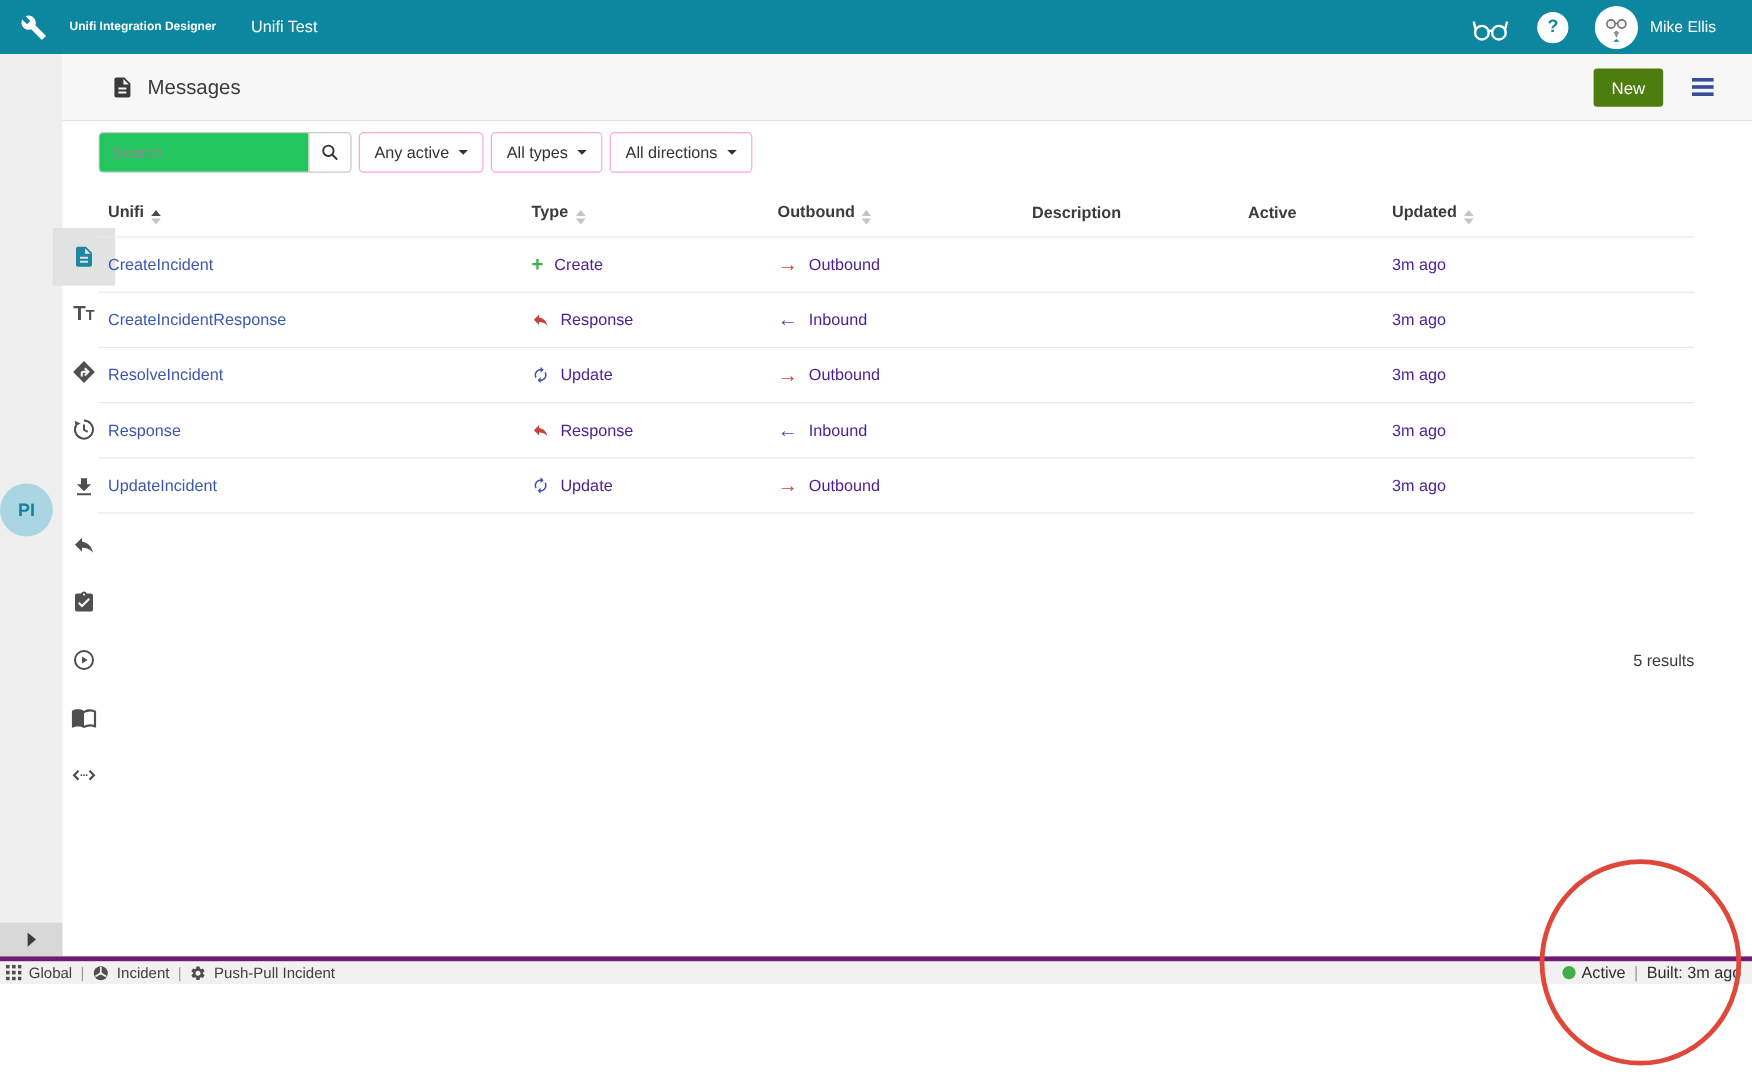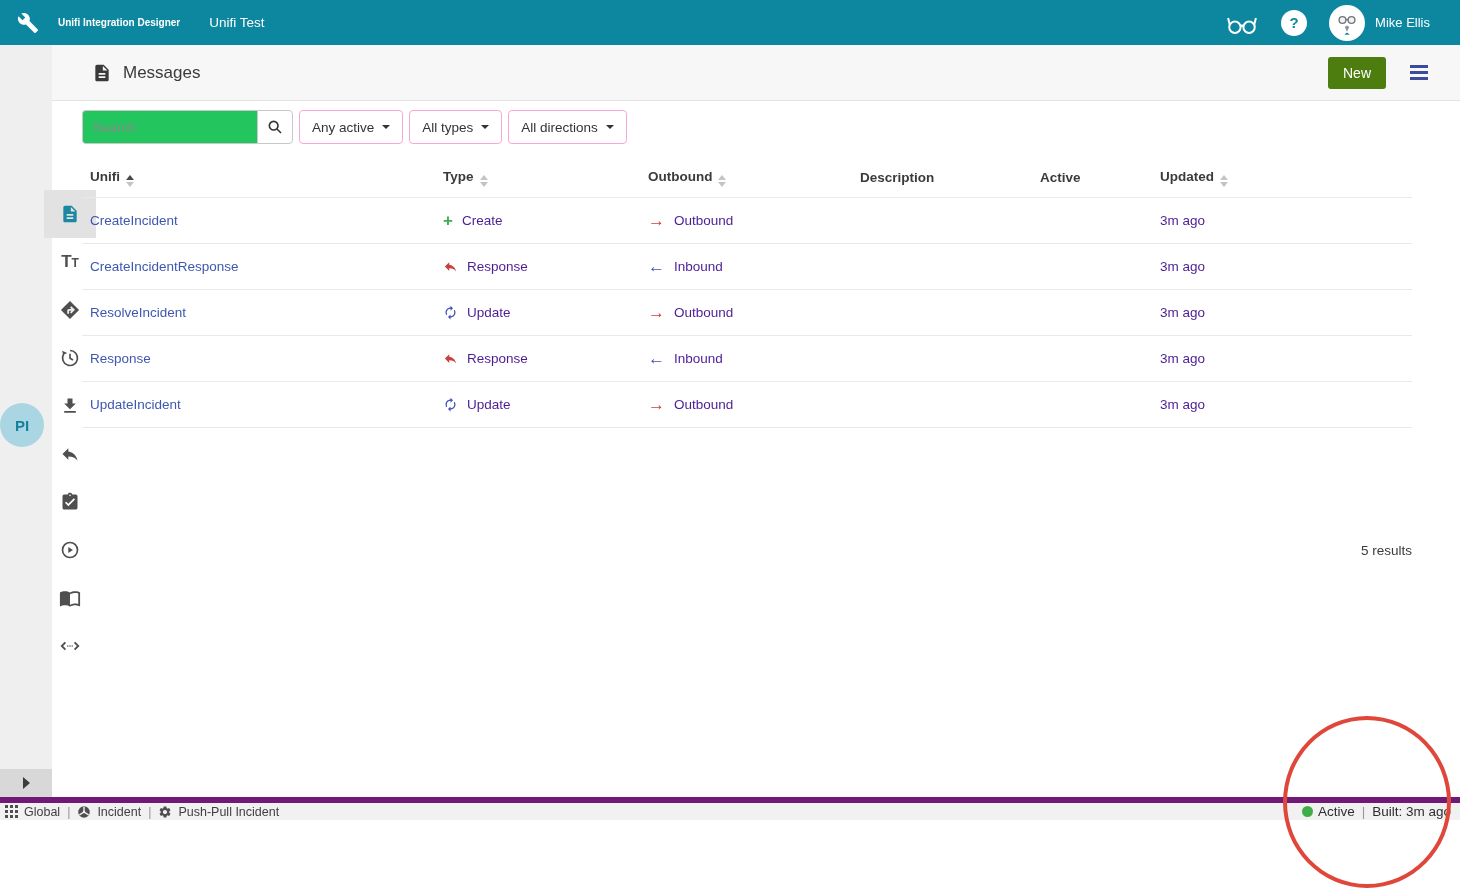--- a/index.html
+++ b/index.html
@@ -112,21 +112,21 @@
     width:42px; height:22px; border-radius:11px; background:#58ba72; position:relative; cursor:pointer;
   }
   .toggle::after {
     content:""; position:absolute; width:16px; height:16px; border-radius:50%;
     background:#fff; right:3px; top:3px;
   }
   .results { position:absolute; top:543px; right:48px; font-size:13.5px; color:#3b3b3b; }
   
   .statusbar {
     position:absolute; top:797px; left:0; width:1460px; height:23px;
-    background:#f1f1f1; border-top:6px solid #701a75;
+    background:#f1f1f1; border-top:4px solid #701a75;
     display:flex; align-items:center; padding:0 5px; font-size:12.5px; color:#3f3f3f;
   }
   .crumb { display:flex; align-items:center; gap:6px; cursor:pointer; }
   .sep { color:#999; margin:0 7px; }
   .status-right { margin-left:auto; display:flex; align-items:center; font-size:13.5px; color:#2e2e2e; padding-right:4px; }
   .status-dot { width:11px; height:11px; border-radius:50%; background:#3fae49; margin-right:5px; }
   
   .annotation-circle {
     position:absolute; left:1283px; top:716px; width:168px; height:172px;
     border:4px solid #e0473b; border-radius:50%; pointer-events:none; z-index:50;

